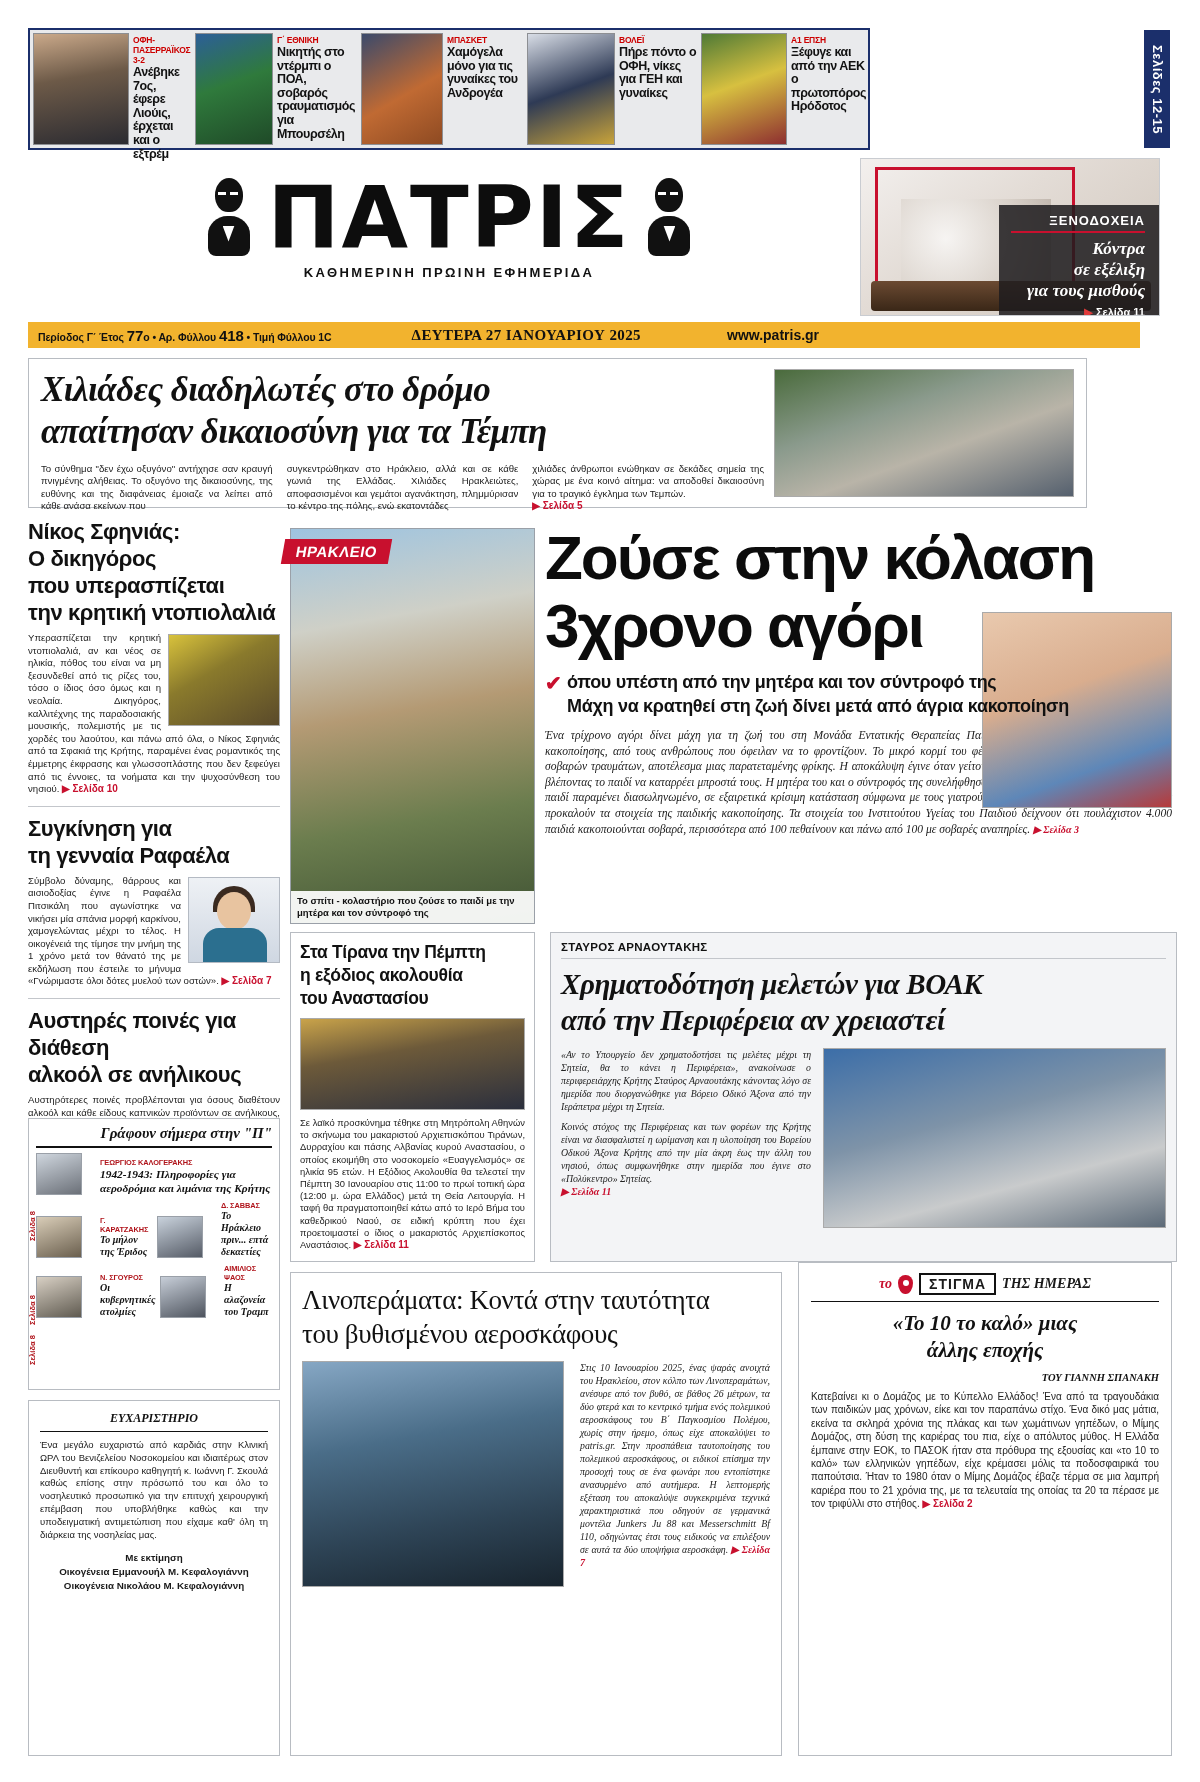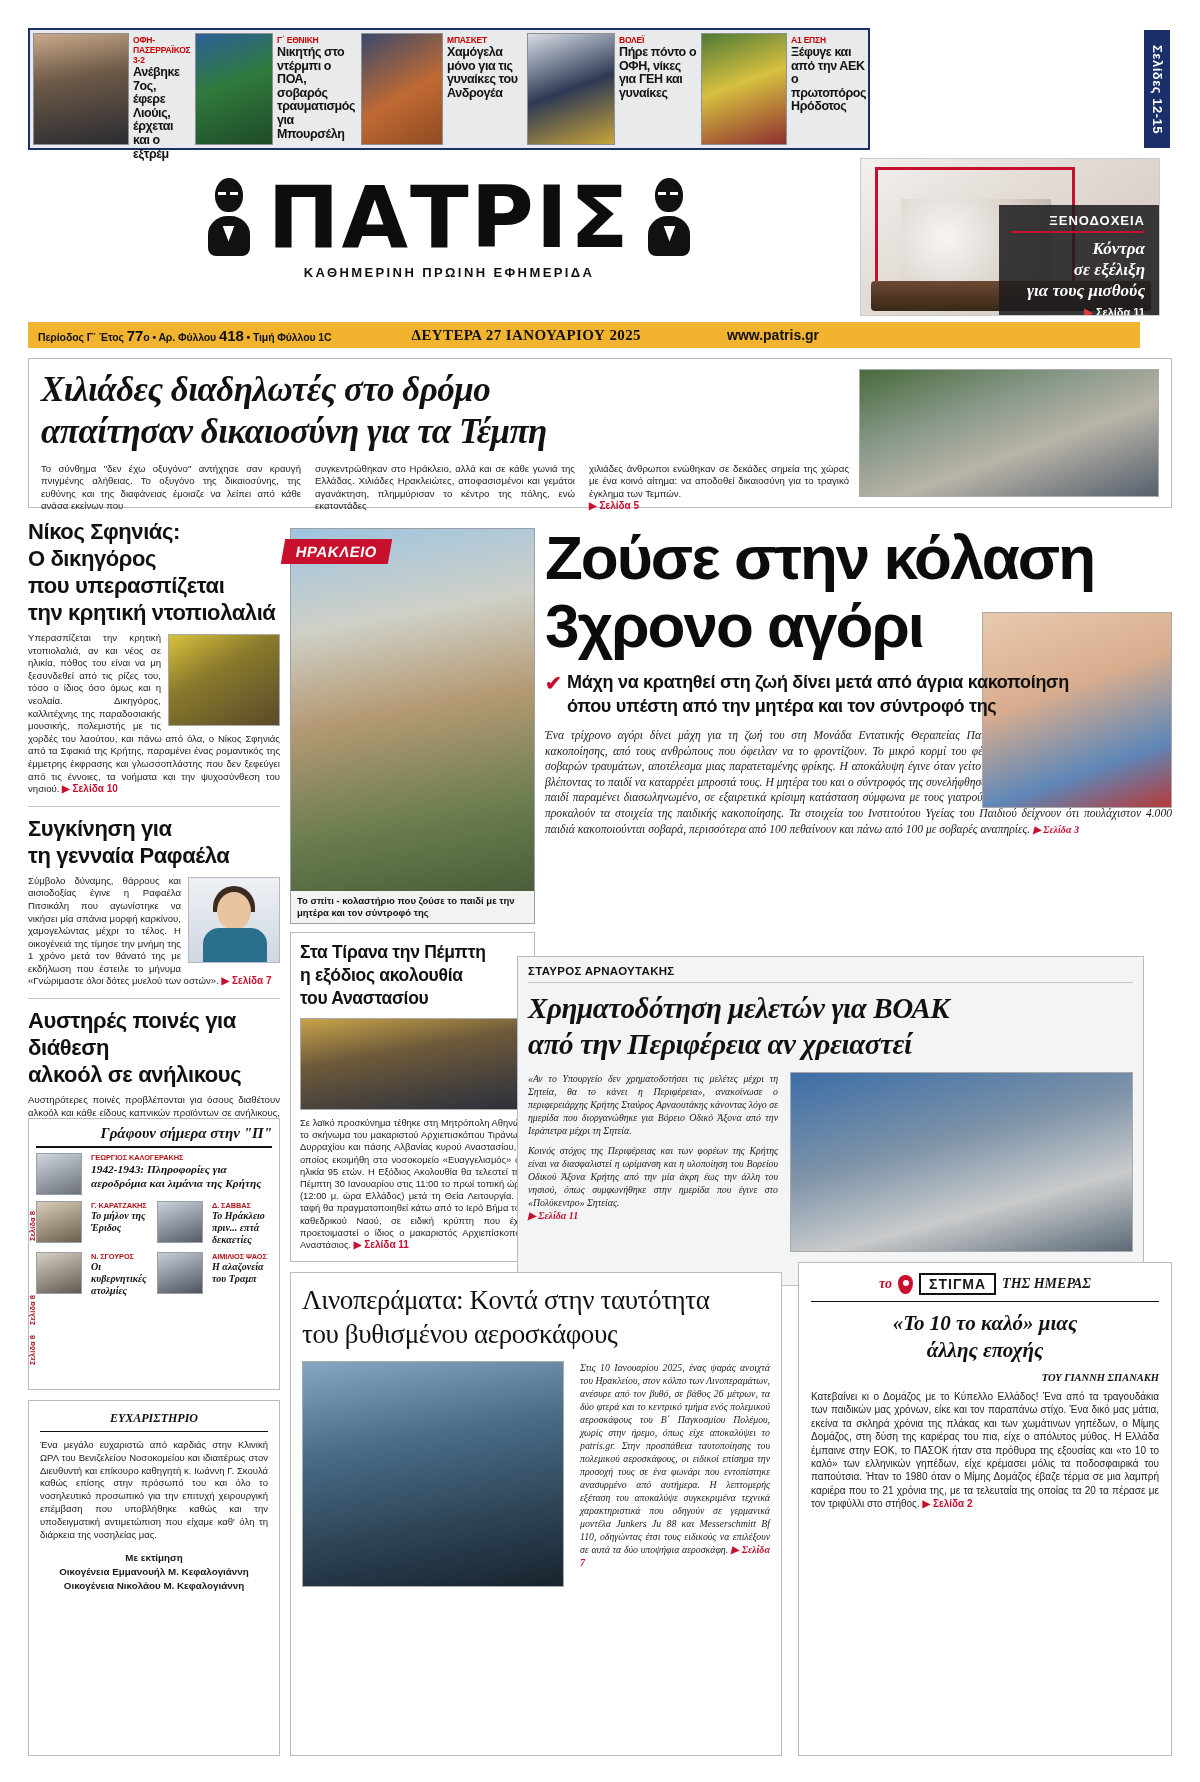--- a/index.html
+++ b/index.html
@@ -84,21 +84,21 @@
     position: absolute; left: 28px; top: 322px; width: 1112px; height: 26px;
     background: #f2b32e; display: flex; align-items: center;
   }
   .ib-left { font-size: 10.5px; font-weight: bold; color: #111; padding-left: 10px; letter-spacing: -0.1px; }
   .ib-left b.big { font-size: 15px; }
   .ib-mid { font-family: "Liberation Serif", serif; font-size: 15px; font-weight: bold; letter-spacing: 0.4px; color:#111; margin-left: 80px; }
   .ib-right { font-size: 14px; font-weight: bold; color: #111; margin-left: 86px; }
 
   
   .lead {
-    position: absolute; left: 28px; top: 358px; width: 1144px; height: 150px;
+    position: absolute; left: 28px; top: 358px; width: 1059px; height: 150px;
     border: 1px solid #b8bcc2; background: #fff; padding: 10px 12px; display: flex; gap: 10px;
   }
   .lead-l { flex: 1; }
   .lead-h {
     font-family: "Liberation Serif", serif; font-style: italic; font-weight: bold;
     font-size: 35px; line-height: 42px; letter-spacing: -0.5px; color: #111;
   }
   .lead-cols { display: flex; gap: 14px; margin-top: 10px; }
   .lead-col { flex: 1; font-size: 9.6px; line-height: 12.4px; text-align: justify; color: #222; }
   .lead-img { width: 300px; border: 1px solid #aaa;
@@ -163,22 +163,22 @@
     position: absolute; left: 290px; top: 932px; width: 245px; height: 330px;
     border: 1px solid #b8bcc2; padding: 8px 9px; background: #fff;
   }
   .tir-h { font-size: 17.5px; font-weight: bold; line-height: 23px; color: #111; letter-spacing: -0.3px; }
   .tir-img { width: 100%; height: 92px; margin-top: 8px; border: 1px solid #aaa;
     background: linear-gradient(170deg,#c9a34a 0%,#6d5a3a 38%,#2b2f3d 100%); }
   .tir-body { margin-top: 7px; font-size: 9.4px; line-height: 12.2px; text-align: justify; color: #222; }
 
   
   .voak {
-    position: absolute; left: 517px; top: 932px; width: 627px; height: 330px;
-    border: 1px solid #b8bcc2; background: #f3f4f6; padding: 8px 10px; margin-top: 24px;
+    position: absolute; left: 550px; top: 932px; width: 627px; height: 330px;
+    border: 1px solid #b8bcc2; background: #f3f4f6; padding: 8px 10px;
   }
   .voak-kicker { font-size: 11.5px; font-weight: bold; color: #111; letter-spacing: 0.3px; }
   .voak-rule { border-top: 1px solid #c3c6cb; margin: 5px 0 7px; }
   .voak-h {
     font-family: "Liberation Serif", serif; font-style: italic; font-weight: bold;
     font-size: 29px; line-height: 36px; color: #111; letter-spacing: -0.4px;
   }
   .voak-cols { display: flex; gap: 12px; margin-top: 10px; }
   .voak-text { width: 250px; font-family: "Liberation Serif", serif; font-style: italic;
     font-size: 9.8px; line-height: 13px; text-align: justify; color: #222; }
@@ -186,21 +186,21 @@
     background: linear-gradient(165deg,#3c6ea8 0%,#7e93a8 40%,#c9cbcc 70%,#5c6a78 100%); }
 
   
   .grafoun {
     position: absolute; left: 28px; top: 1118px; width: 252px; height: 272px;
     border: 1px solid #b8bcc2; background: #fff; padding: 6px 7px;
   }
   .gf-title { font-family: "Liberation Serif", serif; font-style: italic; font-weight: bold;
     font-size: 15px; text-align: right; color: #111; }
   .gf-rule { border-top: 2px solid #111; margin: 4px 0 5px; }
-  .gf-row { display: flex; gap: 9px; margin-bottom: 6px; align-items: flex-start; }
+  .gf-row { display: flex; gap: 18px; margin-bottom: 6px; align-items: flex-end; }
   .gf-av { width: 46px; height: 42px; flex: none; border: 1px solid #9aa0a8;
     background: linear-gradient(160deg,#cfd6de,#6b7078); }
   .gf-av.b { background: linear-gradient(160deg,#d9cdb8,#6a5f4e); }
   .gf-av.c { background: linear-gradient(160deg,#c9d2dc,#555b66); }
   .gf-av.d { background: linear-gradient(160deg,#d8d0c4,#5f5a50); }
   .gf-av.e { background: linear-gradient(160deg,#c7ced8,#4e545e); }
   .gf-name { font-size: 7.4px; font-weight: bold; color: #b0141b; letter-spacing: -0.1px; }
   .gf-txt { font-family: "Liberation Serif", serif; font-style: italic; font-weight: bold;
     font-size: 11.4px; line-height: 14px; color: #111; }
   .gf-half { display: flex; gap: 6px; }
@@ -422,22 +422,22 @@
     <div class="her-badge">ΗΡΑΚΛΕΙΟ</div>
     <div class="her-cap">Το σπίτι - κολαστήριο που ζούσε το παιδί με την μητέρα και τον σύντροφό της</div>
   </div>
 
   <div class="mainstory">
     <div class="ms-h">Ζούσε στην κόλαση</div>
     <div class="ms-h">3χρονο αγόρι</div>
     <div class="ms-photo"></div>
     <div class="ms-sub">
       <span class="chk">✔</span>
+      <div>όπου υπέστη από την μητέρα και τον σύντροφό της</div>
       <div>Μάχη να κρατηθεί στη ζωή δίνει μετά από άγρια κακοποίηση</div>
-      <div>όπου υπέστη από την μητέρα και τον σύντροφό της</div>
     </div>
     <div class="ms-body">
       <span>Ένα τρίχρονο αγόρι δίνει μάχη για τη ζωή του στη Μονάδα Εντατικής Θεραπείας Παίδων του ΠΑΓΝΗ, θύμα πρωτοφανούς κακοποίησης, από τους ανθρώπους που όφειλαν να το φροντίζουν. Το μικρό κορμί του φέρει σημάδια μαλώνων, εγκαυμάτων και σοβαρών τραυμάτων, αποτέλεσμα μιας παρατεταμένης φρίκης. Η αποκάλυψη έγινε όταν γείτονες στο Ηράκλειο ειδοποίησαν τις αρχές, βλέποντας το παιδί να καταρρέει μπροστά τους. Η μητέρα του και ο σύντροφός της συνελήφθησαν για απόπειρα ανθρωποκτονίας, ενώ το παιδί παραμένει διασωληνωμένο, σε εξαιρετικά κρίσιμη κατάσταση σύμφωνα με τους γιατρούς του νοσοκομείου. Την ίδια στιγμή, σοκ προκαλούν τα στοιχεία της παιδικής κακοποίησης. Τα στοιχεία του Ινστιτούτου Υγείας του Παιδιού δείχνουν ότι πουλάχιστον 4.000 παιδιά κακοποιούνται σοβαρά, περισσότερα από 100 πεθαίνουν και πάνω από 100 με σοβαρές αναπηρίες.</span>
       <span class="pgref">▶ <span>Σελίδα 3</span></span>
     </div>
   </div>
 
   <div class="tirana">
     <div class="tir-h">
       <div>Στα Τίρανα την Πέμπτη</div>

